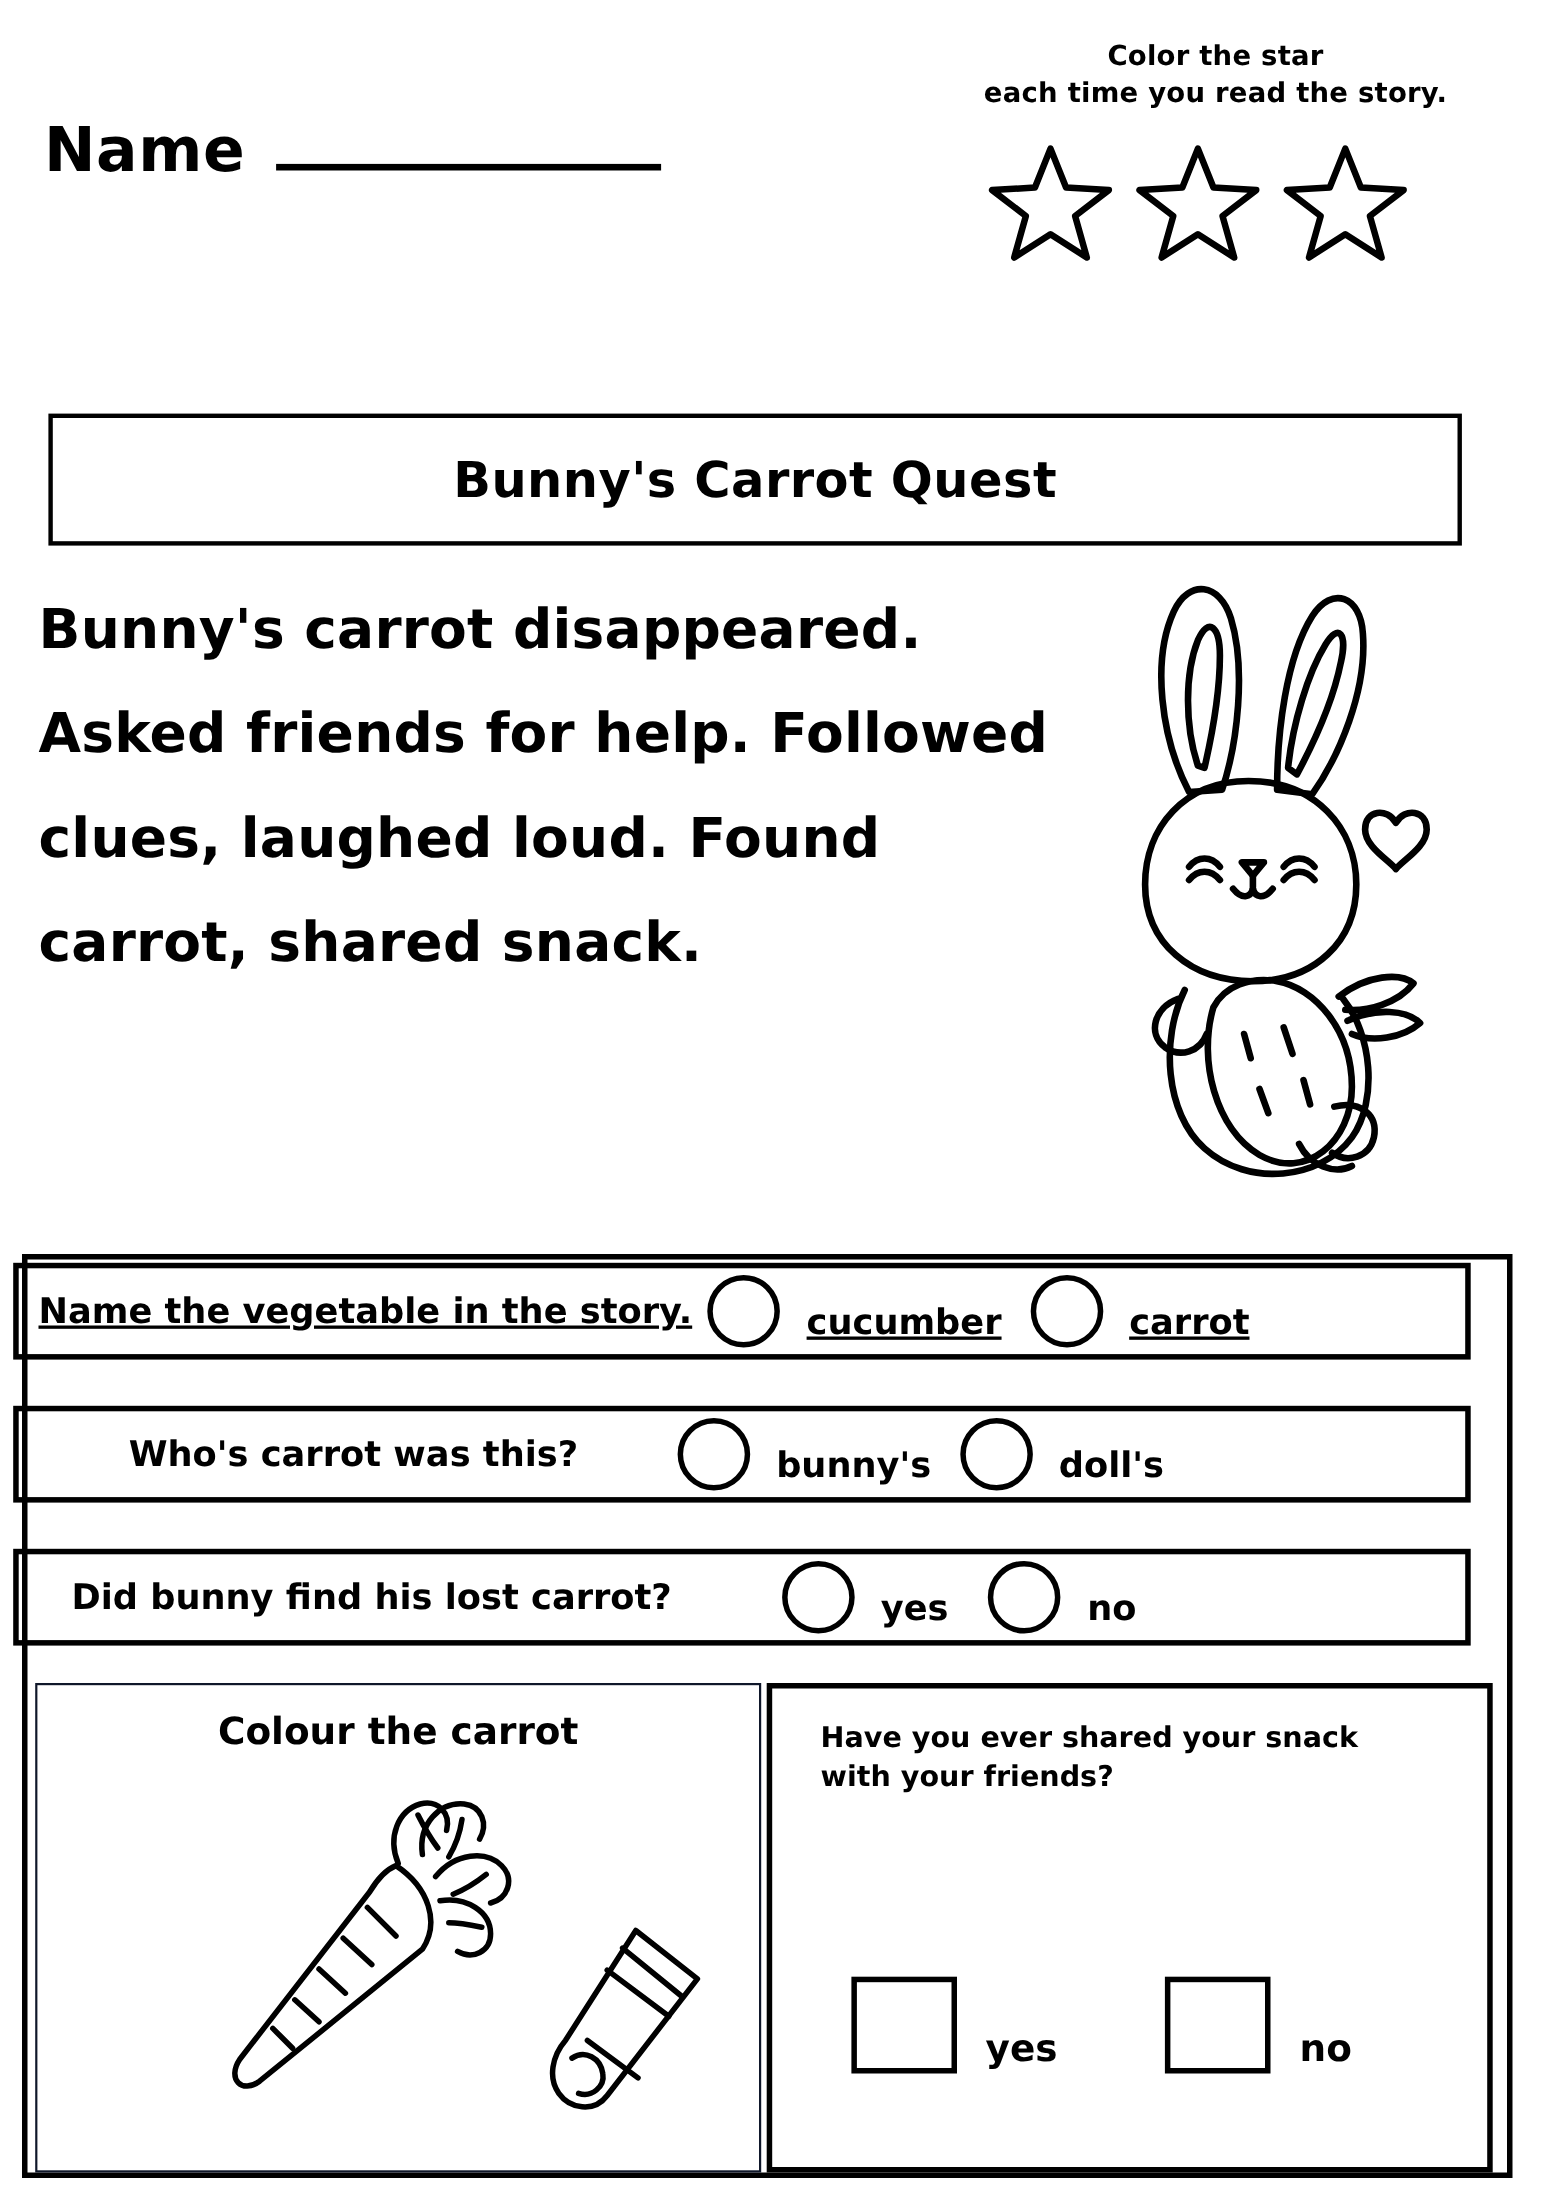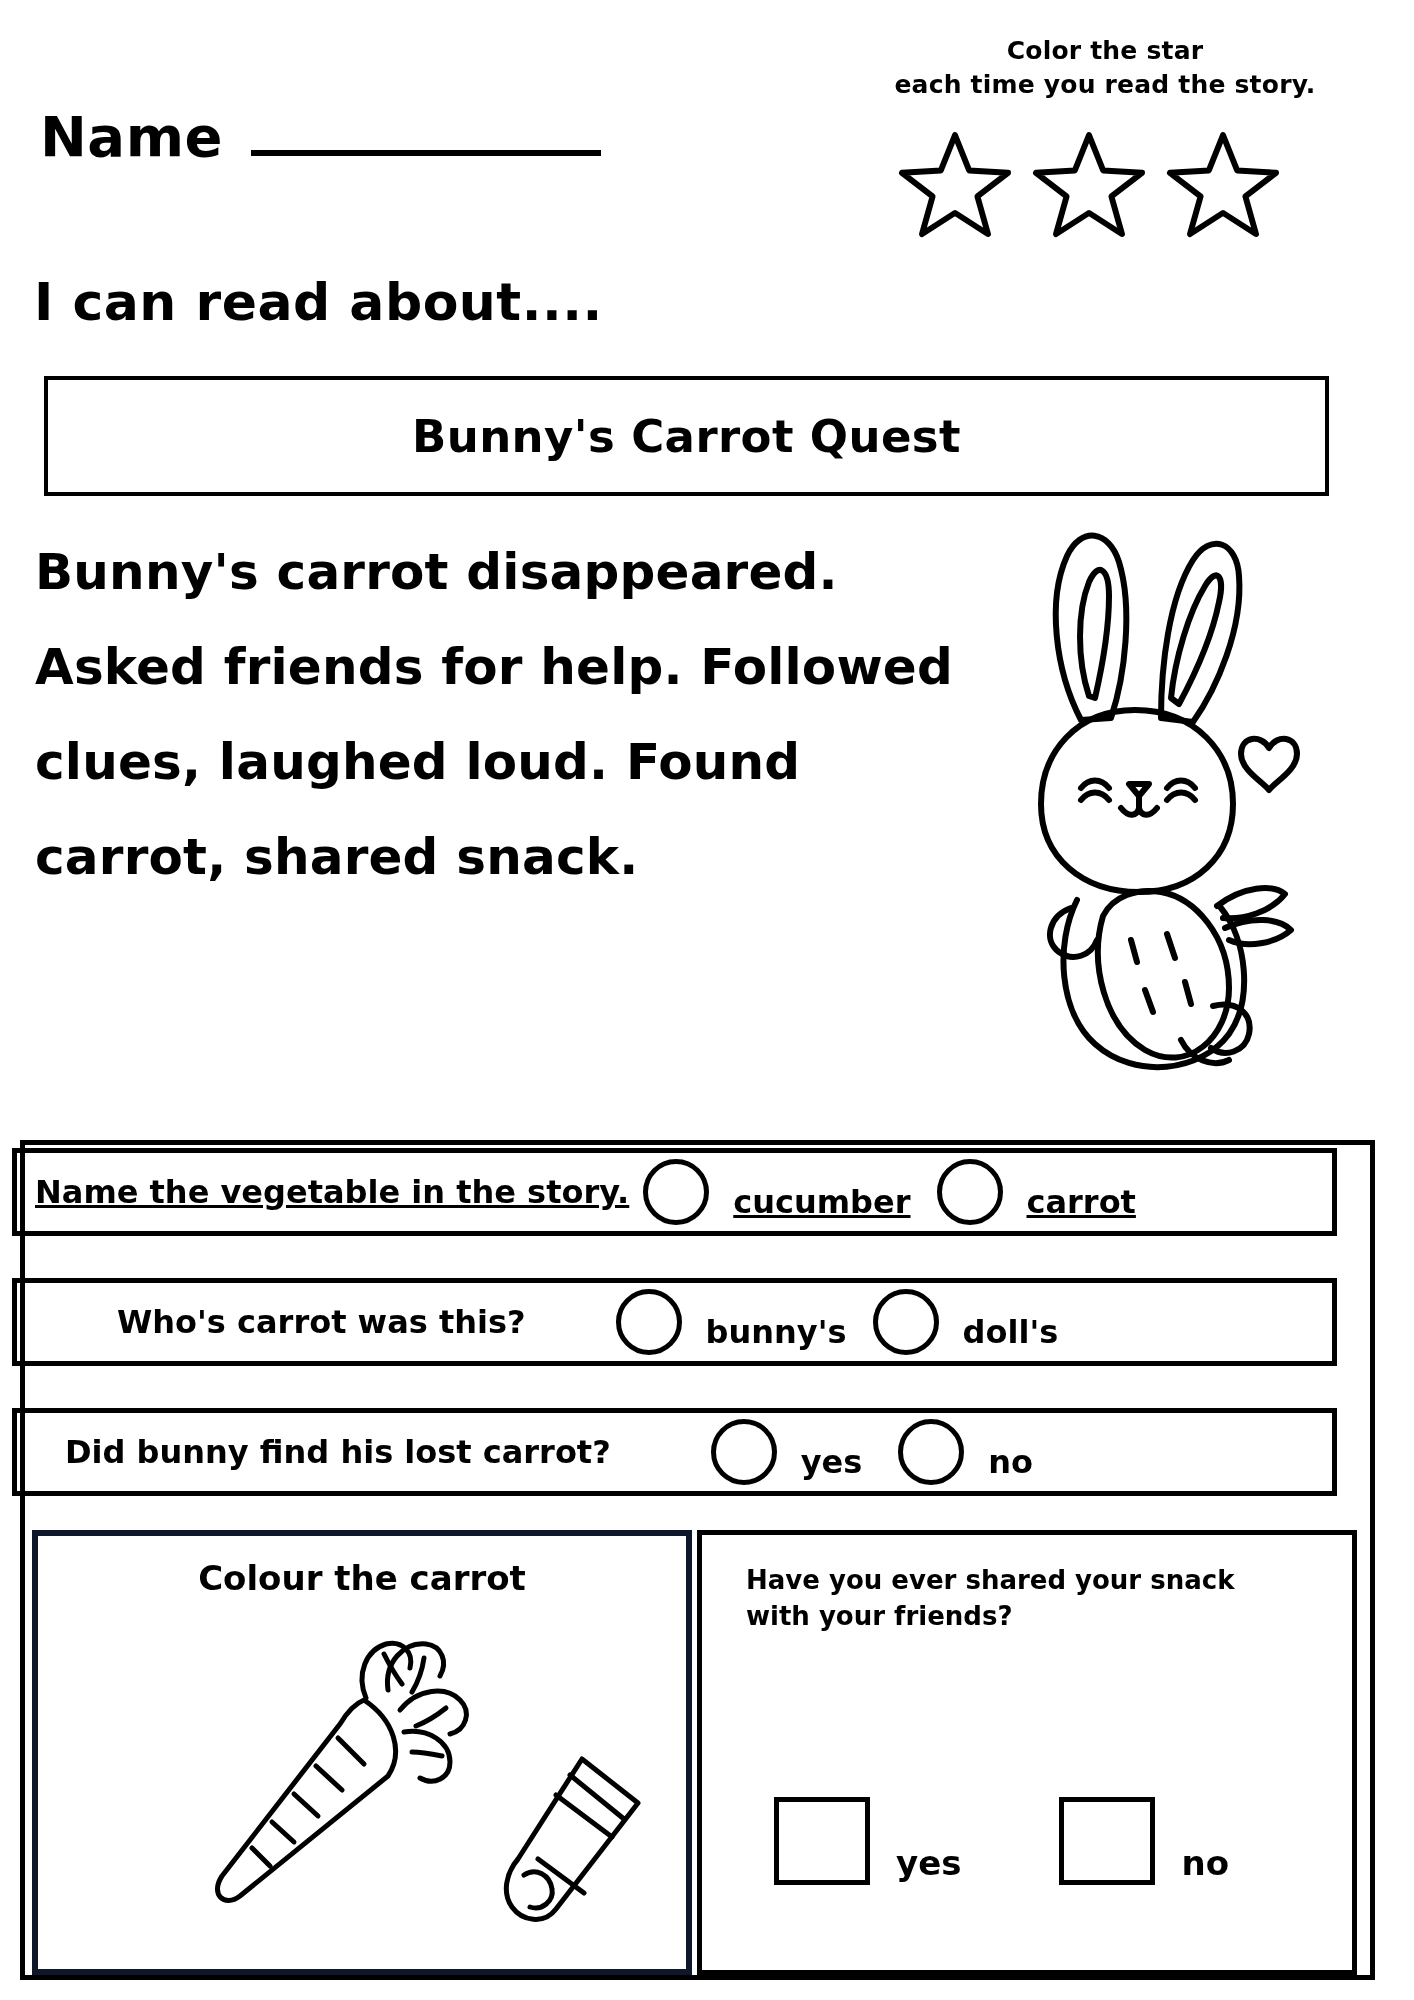--- a/index.html
+++ b/index.html
@@ -178,21 +178,21 @@
   #qrow-3 .opt-a { margin-left: 100px; }
   #qrow-3 .opt-b { margin-left: 36px; }
 
   
   .panel-left {
     position: absolute;
     left: 32px;
     top: 1530px;
     width: 660px;
     height: 445px;
-    border: 6px solid #0f172a;
+    border: 2px solid #0f172a;
     box-sizing: border-box;
   }
   .panel-right {
     position: absolute;
     left: 697px;
     top: 1530px;
     width: 660px;
     height: 445px;
     border: 5px solid #000;
     box-sizing: border-box;
@@ -273,21 +273,20 @@
         <path d="M50 6 L62 36 L95 38 L69 58 L78 90 L50 72 L22 90 L31 58 L5 38 L38 36 Z" fill="none" stroke="#000" stroke-width="5" stroke-linejoin="round"></path>
       </svg>
     </span>
   </div>
 
   <div class="name-row">
     <span class="name-label">Name</span>
     <span class="name-blank"></span>
   </div>
 
-  <div class="read-about">I can read about....</div>
 
   <div class="title-box">
     <span class="title-text">Bunny's Carrot Quest</span>
   </div>
 
   <div class="story">Bunny's carrot disappeared. Asked friends for help. Followed clues, laughed loud. Found carrot, shared snack.</div>
 
   <div class="bunny-art">
     <svg width="320" height="560" viewBox="0 0 320 560">
       <g fill="none" stroke="#000" stroke-width="6" stroke-linecap="round" stroke-linejoin="round">

